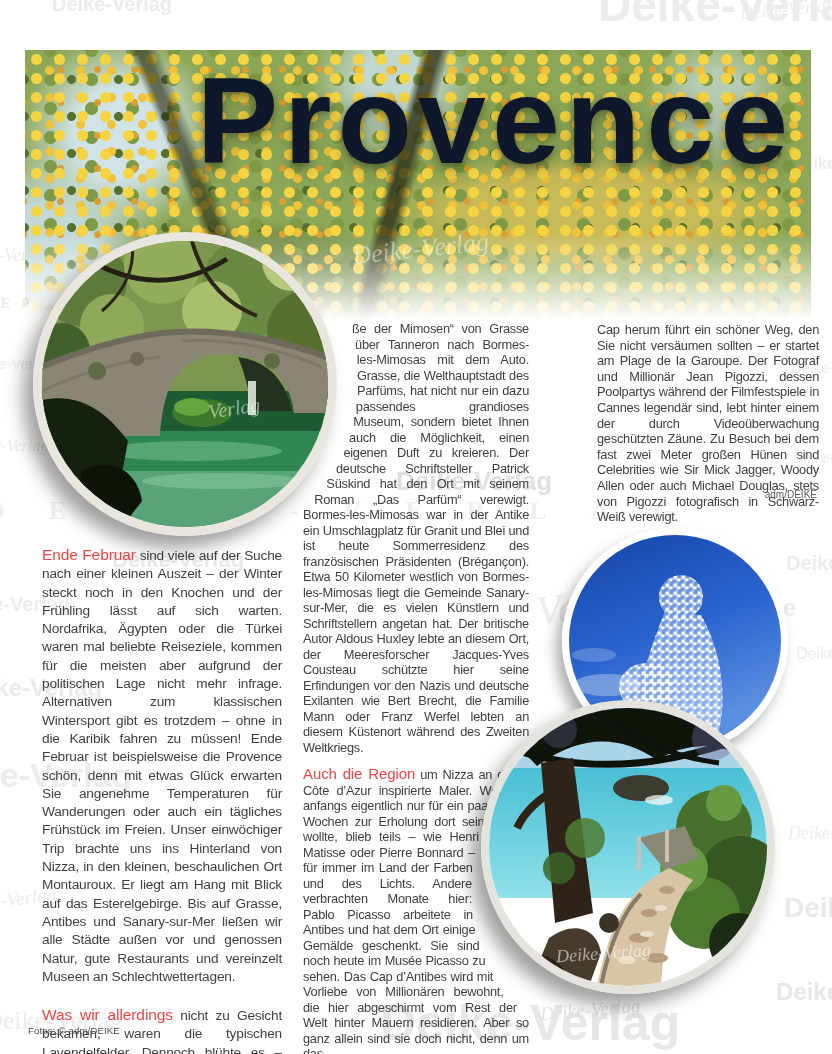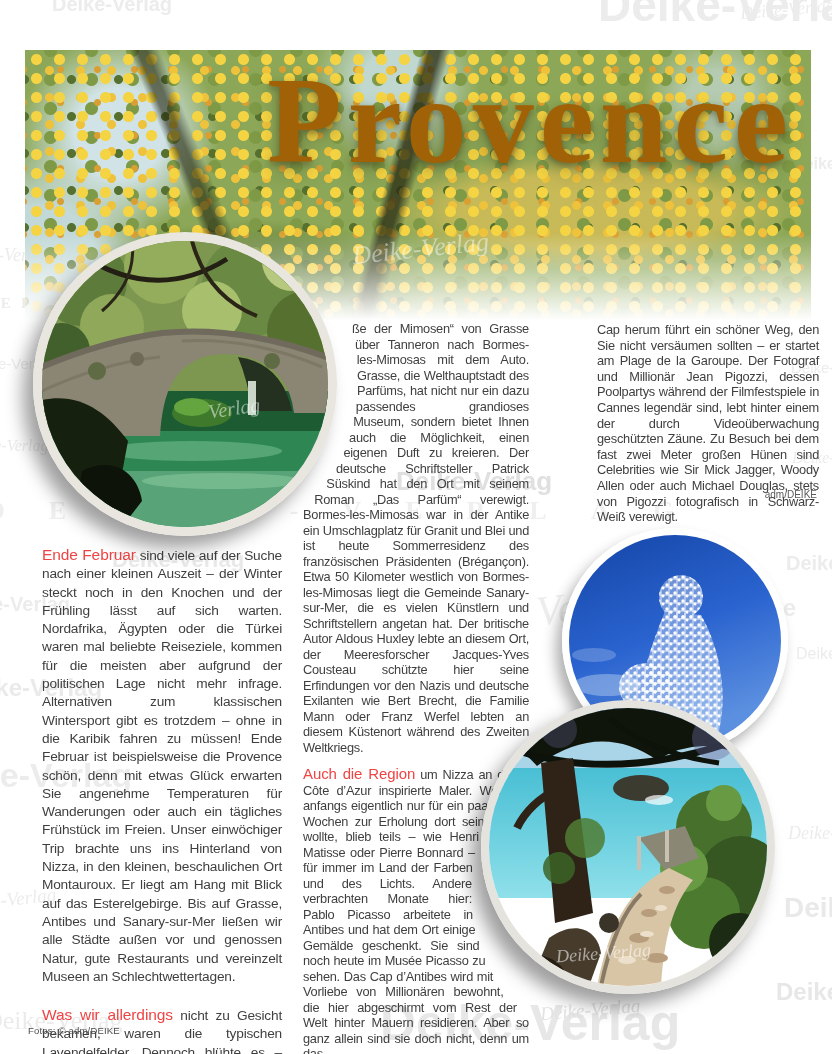--- a/index.html
+++ b/index.html
@@ -30,22 +30,22 @@
       radial-gradient(circle at 47% 12%, rgba(205,228,238,.8) 0 32px, rgba(205,228,238,0) 85px),
       radial-gradient(circle at 88% 18%, rgba(208,228,238,.6) 0 28px, rgba(208,228,238,0) 75px),
       radial-gradient(ellipse at 72% 58%, rgba(240,198,88,.6) 0 130px, rgba(240,198,88,0) 210px),
       radial-gradient(ellipse at 30% 88%, rgba(88,116,48,.85) 0 85px, rgba(88,116,48,0) 170px);
     background-size:auto,auto,23px 19px,31px 27px,37px 33px,41px 29px,47px 37px,auto,auto,auto,auto,auto,auto;
     background-position:0 0,0 0,0 0,9px 7px,17px 3px,5px 15px,23px 11px,0 0,0 0,0 0,0 0,0 0,0 0;}
   .header-photo::after{content:"";position:absolute;left:0;bottom:0;width:100%;height:95px;
     background:linear-gradient(rgba(255,255,255,0), #ffffff 92%);}
 
   .page-title{position:absolute;right:38px;top:60px;z-index:3;font-weight:bold;
-    font-size:122px;letter-spacing:6px;line-height:1;color:#a16207;
-    text-shadow:0 3px 6px rgba(70,70,35,.55),0 9px 20px rgba(60,60,30,.35);font-family:Liberation Serif, serif;}
+    font-size:122px;letter-spacing:6px;line-height:1;color:#0f172a;
+    text-shadow:0 3px 6px rgba(70,70,35,.55),0 9px 20px rgba(60,60,30,.35);}
   .page-subtitle{position:absolute;right:42px;top:184px;z-index:3;font-weight:bold;
     font-size:56px;letter-spacing:5px;line-height:1;color:#e41911;
     text-shadow:0 0 6px #fff,0 0 12px #fff,2px 2px 5px rgba(255,255,255,.9);}
 
   
   .circle{position:absolute;border-radius:50%;overflow:hidden;}
   .circle svg{display:block;width:100%;height:100%;}
   .bridge-photo{left:33px;top:232px;width:286px;height:286px;border:9px solid #e9e6df;z-index:5;
     box-shadow:-10px 12px 18px rgba(0,0,0,.38);}
   .sculpture-photo{left:562px;top:528px;width:212px;height:212px;border:7px solid #ffffff;z-index:5;

